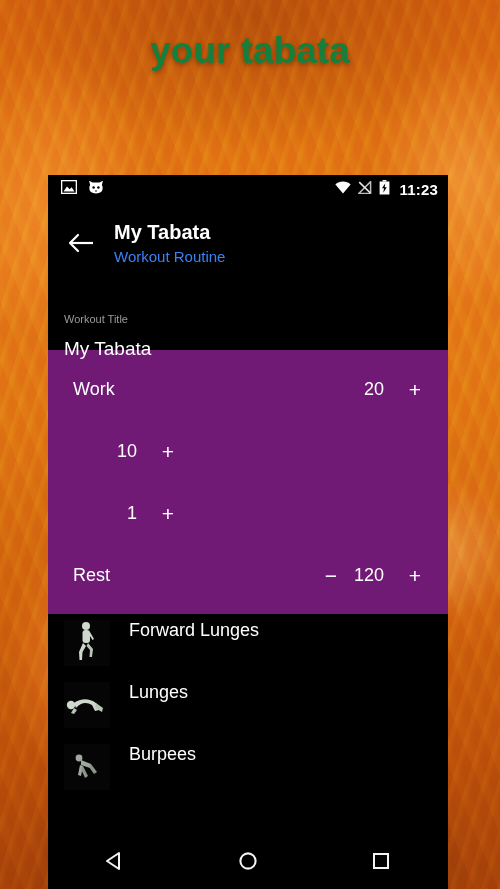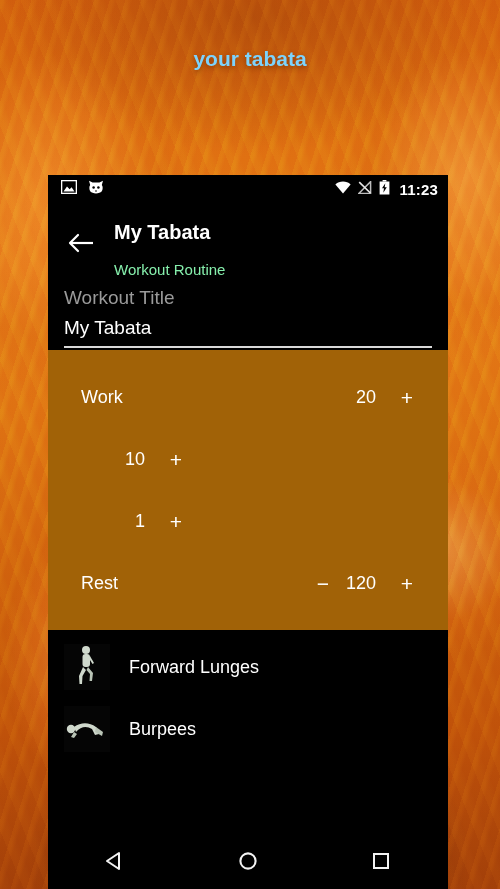--- a/index.html
+++ b/index.html
@@ -52,25 +52,25 @@
     display: block;
     font-size: 38px;
     font-weight: bold;
     letter-spacing: 0.5px;
     color: #fdf3e2;
     line-height: 44px;
     text-shadow: 0 2px 5px rgba(90,30,0,0.55);
   }
   #headline .l2 {
     display: block;
-    font-size: 21px;
+    font-size: 37px;
     font-weight: bold;
-    color: #7dd3fc;
+    color: #15803d;
     line-height: 38px;
-    margin-top: 8px;
+    margin-top: 0;
     text-shadow: 0 2px 5px rgba(90,30,0,0.55);
   }
 
   
   #phone {
     position: absolute;
     left: 48px;
     top: 175px;
     width: 400px;
     height: 714px;
@@ -114,53 +114,54 @@
     padding-top: 16px;
   }
   #titles { padding-top: 2px; }
   .t-main {
     color: #fff;
     font-size: 20px;
     font-weight: bold;
     line-height: 26px;
   }
   .t-sub {
-    color: #86efac;
+    color: #3b82f6;
     font-size: 15px;
     line-height: 22px;
-    margin-top: 14px;
+    margin-top: 1px;
   }
 
   
   #titlefield {
     padding: 14px 16px 0 16px;
     height: 75px;
     box-sizing: border-box;
   }
   .field-label {
     color: #9a9a9a;
-    font-size: 19px;
+    font-size: 11px;
     line-height: 18px;
+    margin-top: 21px;
   }
   .field-value {
     color: #fff;
     font-size: 19px;
     line-height: 30px;
     margin-top: 6px;
   }
   .field-underline {
     height: 2px;
     background: #d9d9d9;
     margin-top: 3px;
   }
 
   
   #settings {
-    background: #a16207;
-    padding: 16px;
+    background: #701a75;
+    padding: 8px;
   }
   .srow {
     height: 62px;
     display: flex;
     align-items: center;
     padding: 0 14px 0 17px;
     box-sizing: border-box;
   }
   .srow .lbl {
     color: #fff;
@@ -182,21 +183,21 @@
     text-align: right;
     margin-right: 20px;
   }
   .srow .minus { margin-right: 4px; }
 
   
   #exercises { background: #000; padding-top: 6px; }
   .erow {
     height: 62px;
     display: flex;
-    align-items: center;
+    align-items: flex-start;
     padding: 0 16px;
     box-sizing: border-box;
   }
   .ethumb {
     width: 46px;
     height: 46px;
     background: #050505;
     display: flex;
     align-items: center;
     justify-content: center;
@@ -346,23 +347,35 @@
 
     <div class="erow">
       <span class="ethumb">
         <svg width="44" height="26" viewBox="0 0 44 26">
           <circle cx="6" cy="13" r="4.2" fill="#cfd8cc"></circle>
           <path d="M9 11 C16 6 24 6 31 11 L34 18 L30 19 L27 13 C22 10 16 10 11 16 Z" fill="#cfd8cc"></path>
           <path d="M31 11 L38 16 L37 20 L30 16 Z" fill="#b9c4b6"></path>
           <path d="M9 16 L6 21 L9 22 L12 18 Z" fill="#b9c4b6"></path>
         </svg>
       </span>
+      <span class="ename">Lunges</span>
+    </div>
+
+    <div class="erow">
+      <span class="ethumb">
+        <svg width="34" height="36" viewBox="0 0 34 36">
+          <circle cx="9" cy="9" r="3.4" fill="#9fa89c"></circle>
+          <path d="M11 11 L21 15 L20 19 L11 16 Z" fill="#9fa89c"></path>
+          <path d="M21 15 L27 23 L24 25 L19 18 Z" fill="#8d958b"></path>
+          <path d="M10 16 L8 26 L11 27 L13 17 Z" fill="#9fa89c"></path>
+          <path d="M13 17 L18 27 L15 29 L11 20 Z" fill="#8d958b"></path>
+        </svg>
+      </span>
       <span class="ename">Burpees</span>
     </div>
-
 
   </div>
 
   <div id="navbar">
     <span class="navbtn">
       <svg width="22" height="22" viewBox="0 0 22 22">
         <polygon points="15,3 15,19 3,11" fill="none" stroke="#f2f2f2" stroke-width="2" stroke-linejoin="round"></polygon>
       </svg>
     </span>
     <span class="navbtn">

